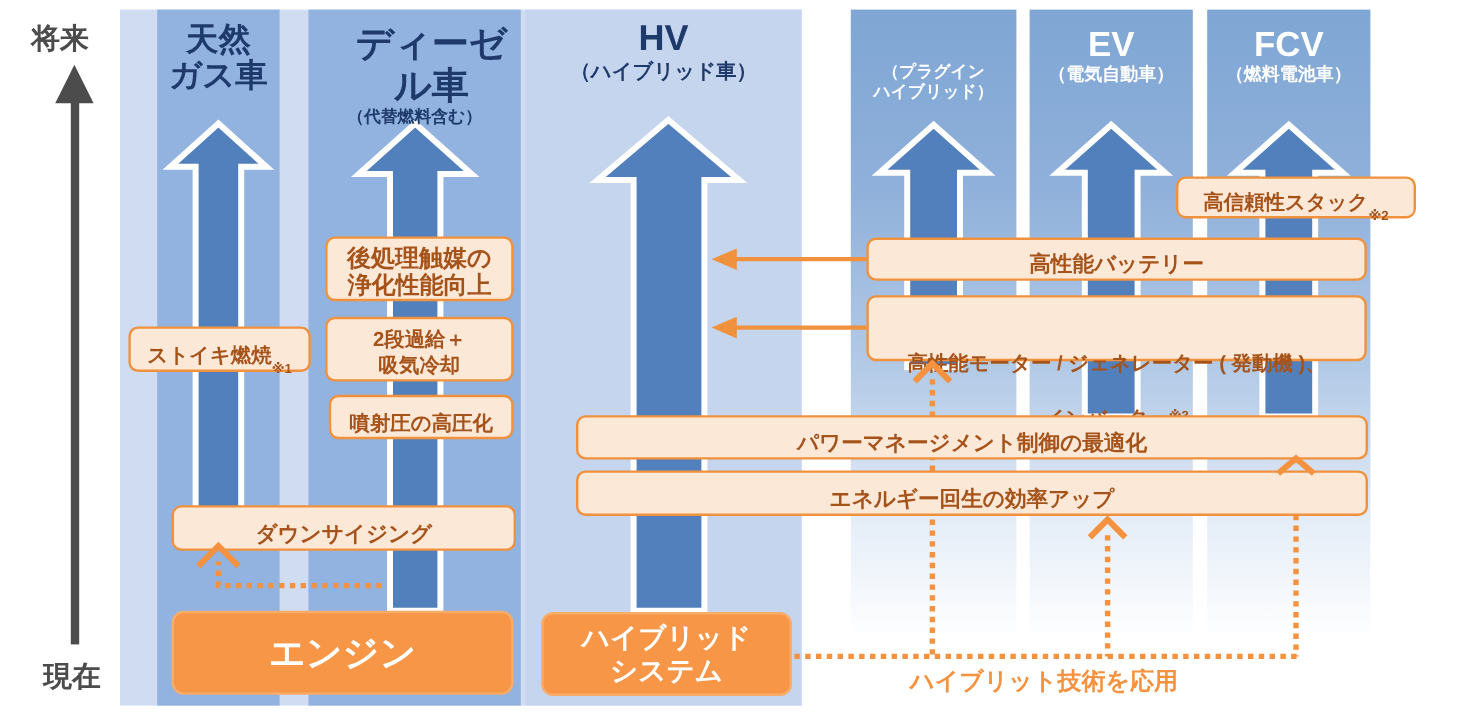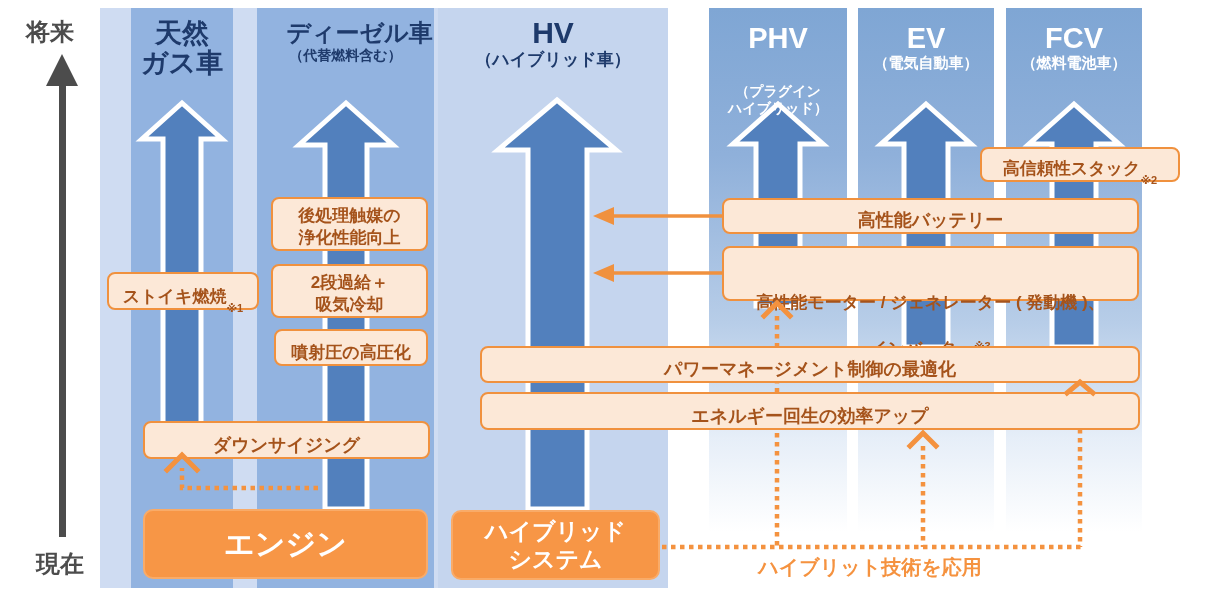--- a/index.html
+++ b/index.html
@@ -101,50 +101,49 @@
     <g fill="#f0913e" stroke="none">
       <polygon points="593,216 614,207 614,225"></polygon>
       <polygon points="593,273 614,264 614,282"></polygon>
     </g>
   </svg>
 
   <div class="abs col-title navy z5" style="left:131px;top:18px;width:102px;font-size:27px;">天然
 ガス車</div>
 
   <div class="abs z5" style="left:257px;top:20px;width:177px;">
-    <div class="col-title navy" style="font-size:24px;margin-left:28px;">ディーゼル車</div>
+    <div class="col-title navy" style="font-size:31px;margin-left:28px;">ディーゼル車</div>
     <div class="col-sub navy" style="font-size:14px;">（代替燃料含む）</div>
   </div>
 
   <div class="abs z5" style="left:438px;top:16px;width:230px;">
     <div class="col-title navy" style="font-size:30px;">HV</div>
     <div class="col-sub navy" style="font-size:17px;">（ハイブリッド車）</div>
   </div>
 
   <div class="abs z5" style="left:709px;top:22px;width:138px;">
-    <div class="col-title white" style="font-size:29px;">PHV</div>
     <div class="col-sub white" style="font-size:14px;margin-top:29px;">（プラグイン
 ハイブリッド）</div>
   </div>
 
   <div class="abs z5" style="left:858px;top:22px;width:136px;">
     <div class="col-title white" style="font-size:29px;">EV</div>
     <div class="col-sub white" style="font-size:15px;">（電気自動車）</div>
   </div>
 
   <div class="abs z5" style="left:1006px;top:22px;width:136px;">
     <div class="col-title white" style="font-size:29px;">FCV</div>
     <div class="col-sub white" style="font-size:15px;">（燃料電池車）</div>
   </div>
 
   <div class="abs note" style="left:107px;top:272px;width:152px;height:38px;font-size:17px;">
     <span>ストイキ燃焼</span><sup>※1</sup>
   </div>
 
-  <div class="abs note" style="left:271px;top:197px;width:157px;height:54px;font-size:17px;line-height:22px;">
+  <div class="abs note" style="left:271px;top:197px;width:157px;height:54px;font-size:20px;line-height:22px;">
     <span>後処理触媒の
 浄化性能向上</span>
   </div>
 
   <div class="abs note" style="left:271px;top:264px;width:157px;height:54px;font-size:17px;line-height:22px;">
     <span>2段過給＋
 吸気冷却</span>
   </div>
 
   <div class="abs note" style="left:274px;top:329px;width:154px;height:37px;font-size:17px;">

